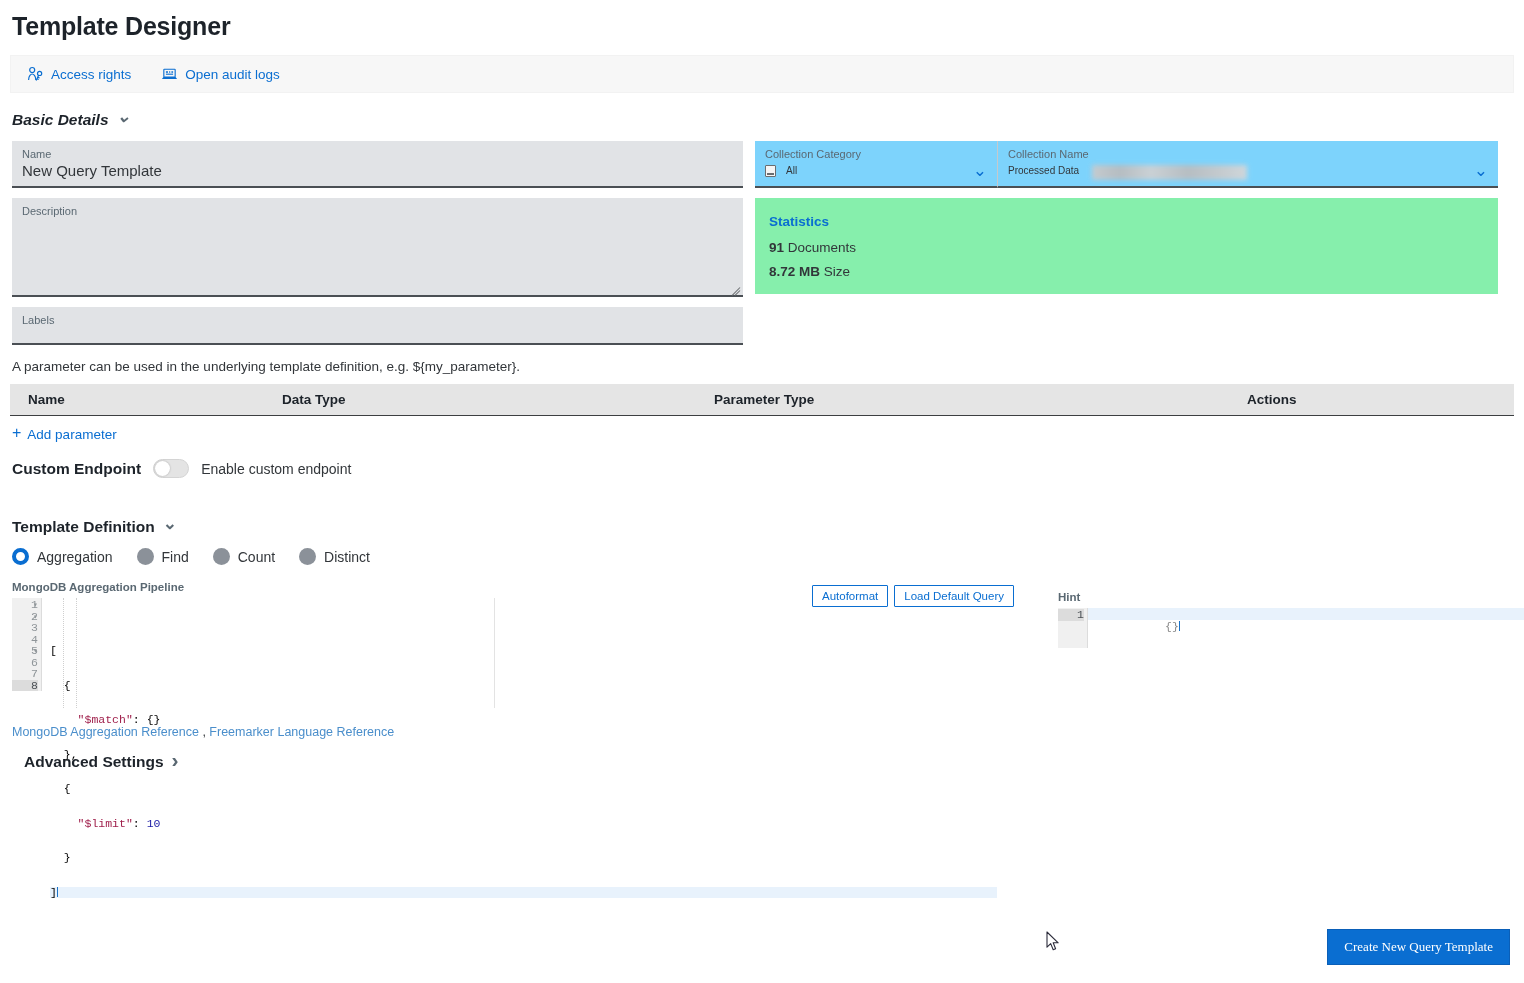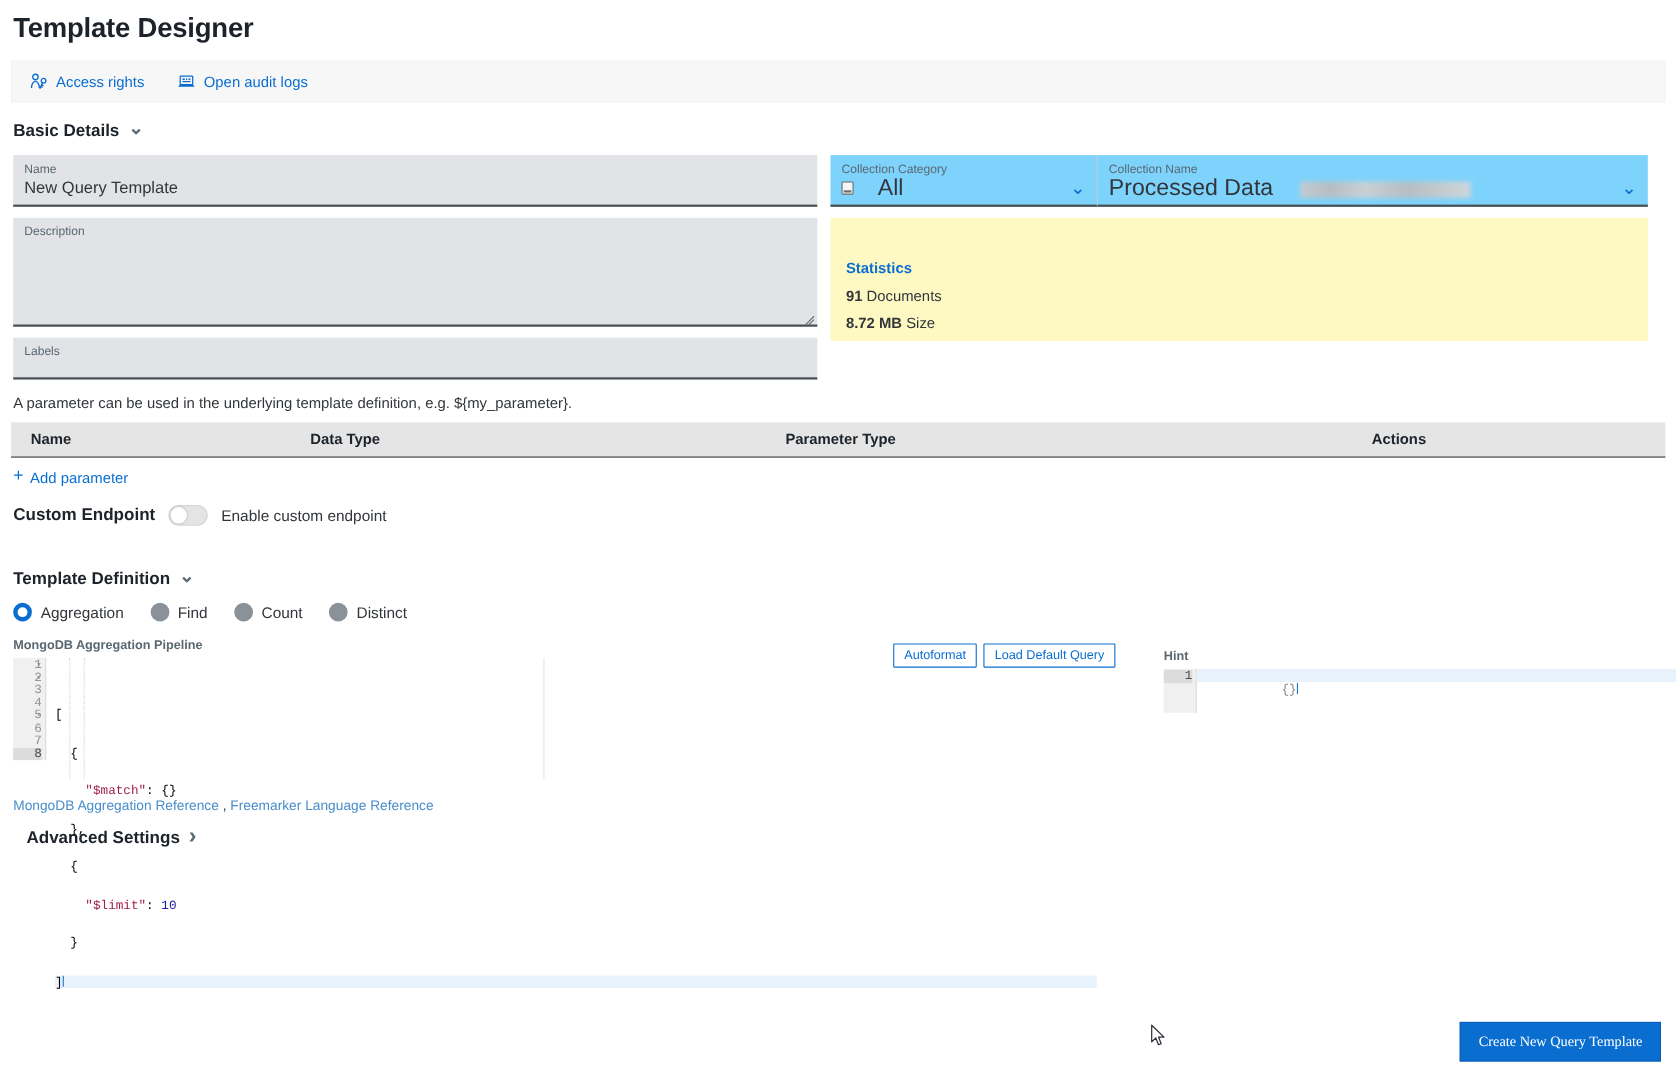--- a/index.html
+++ b/index.html
@@ -79,40 +79,40 @@
   .selects { display: flex; }
   .select {
     background: #7dd3fc; border-bottom: 2px solid #4a4f54;
     padding: 6px 10px 5px 10px; position: relative; cursor: pointer;
     display: flex; align-items: flex-end;
   }
   .select.cat { width: 243px; border-right: 1px solid #c6c9cc;}
   .select.name { flex: 1; }
   .sel-inner { flex: 1; }
   .sel-label { font-size: 11px; color: #5a6872; line-height: 14px; }
-  .sel-value { font-size: 21px; color: #32363a; line-height: 20px; display: flex; align-items: center; gap: 22px; }
+  .sel-value { font-size: 10px; color: #32363a; line-height: 20px; display: flex; align-items: center; gap: 10px; }
   .sel-arrow { color: #0a6ed1; font-size: 17px; line-height: 1; padding-bottom: 2px; }
   .doc-ico {
     display: inline-block; width: 11px; height: 12px;
     border: 1.4px solid #6a6d70; border-radius: 1px; position: relative;
     background: #f5f5f5;
   }
   .doc-ico::after {
     content: ""; position: absolute; left: 1px; right: 1px; bottom: 1px; height: 2px; background: #6a6d70;
   }
   .redacted {
     display: inline-block; width: 155px; height: 15px;
     background: linear-gradient(90deg,#c9cbcd,#b9bcbf 18%,#cfd1d3 38%,#babdc0 62%,#c9cbcd 84%,#d5d7d9);
     filter: blur(2.6px); opacity: .95; margin-left: 3px; position: relative; top: 1px;
   }
 
   
   .stats-panel {
-    background: #fef9c3; margin-top: 10px; height: 112px;
-    display: flex; padding: 16px 14px 0 14px; align-items: flex-end;
+    background: #86efac; margin-top: 10px; height: 96px;
+    display: flex; padding: 16px 14px 0 14px;
   }
   .stats-col { width: 368px; }
   .stats-title { color: #0a6ed1; font-weight: bold; font-size: 13.5px; margin-bottom: 11px; }
   .stats-line { font-size: 13.5px; color: #32363a; margin-bottom: 9px; }
   .stats-line b { font-weight: bold; }
   .stats-line span { color: #32363a; }
 
   
   .sec-desc { font-size: 13.5px; color: #32363a; margin: 14px 0 10px 12px; }
   .ptable { margin: 0 10px; }
@@ -245,21 +245,21 @@
           <rect x="8.6" y="5.1" width="1.2" height="1.6" fill="#0a6ed1"></rect>
           <rect x="11" y="5.1" width="1.8" height="1.6" fill="#0a6ed1"></rect>
           <rect x="5.2" y="7.6" width="7.6" height="1.2" fill="#0a6ed1"></rect>
         </svg>
       </span>
       <span>Open audit logs</span>
     </div>
   </div>
 
   
-  <div style="margin-top:18px;">
+  <div style="margin-top:18px;font-style:italic;">
     <div class="sec-head">
       <span>Basic Details</span>
       <span class="chev down"></span>
     </div>
   </div>
 
   <div class="cols">
 
     <div class="col-left">
       <div class="field">

